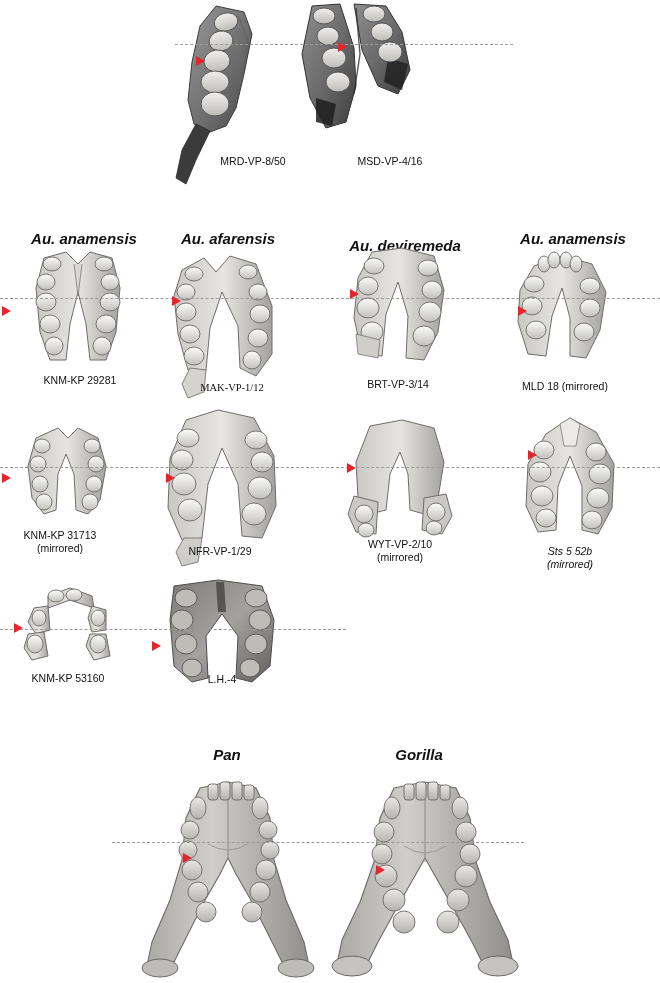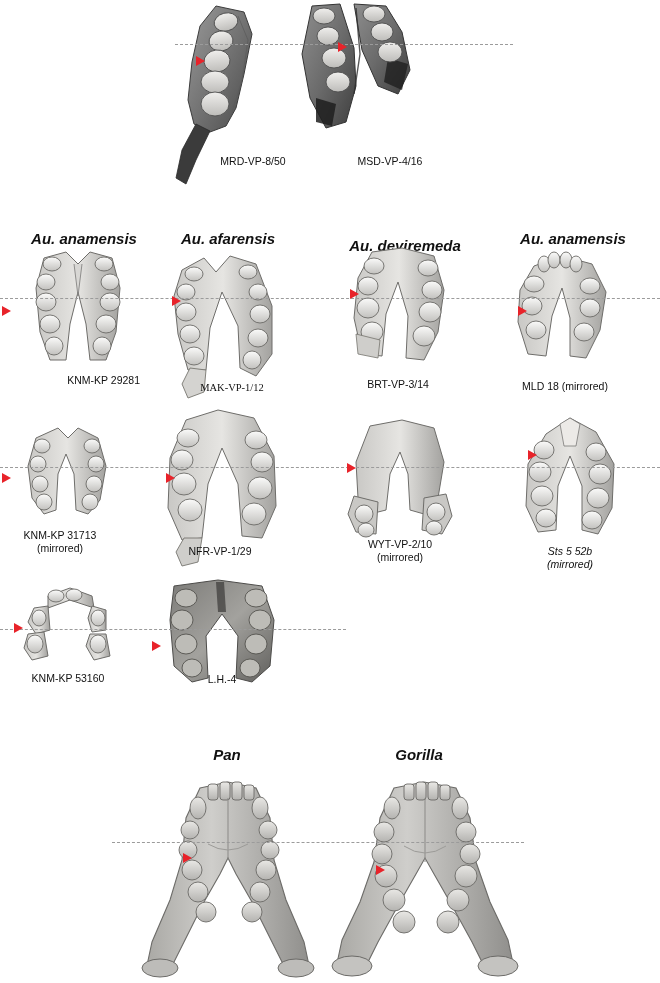--- a/index.html
+++ b/index.html
@@ -210,21 +210,21 @@
       </g>
     </svg>
   </div>
 
   <div class="dashline" style="left:0px;top:298px;width:660px;"></div>
   <div class="arrow" style="left:2px;top:306px;"></div>
   <div class="arrow" style="left:172px;top:296px;"></div>
   <div class="arrow" style="left:350px;top:289px;"></div>
   <div class="arrow" style="left:518px;top:306px;"></div>
 
-  <div class="speclabel" style="left:20px;top:374px;width:120px;text-align:right;">
+  <div class="speclabel" style="left:20px;top:374px;width:120px;">
     <span>KNM-KP 29281</span>
   </div>
   <div class="speclabel" style="left:172px;top:381px;width:120px;font-family:Liberation Serif, serif;">
     <span>MAK-VP-1/12</span>
   </div>
   <div class="speclabel" style="left:338px;top:378px;width:120px;">
     <span>BRT-VP-3/14</span>
   </div>
   <div class="speclabel" style="left:495px;top:380px;width:140px;">
     <span>MLD 18 (mirrored)</span>

